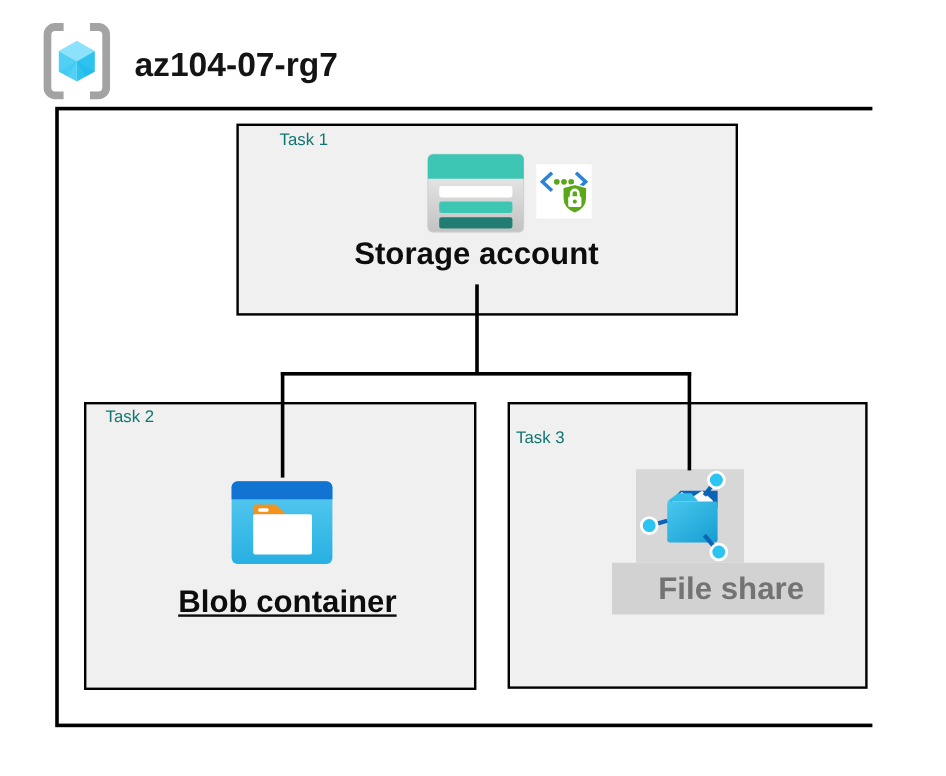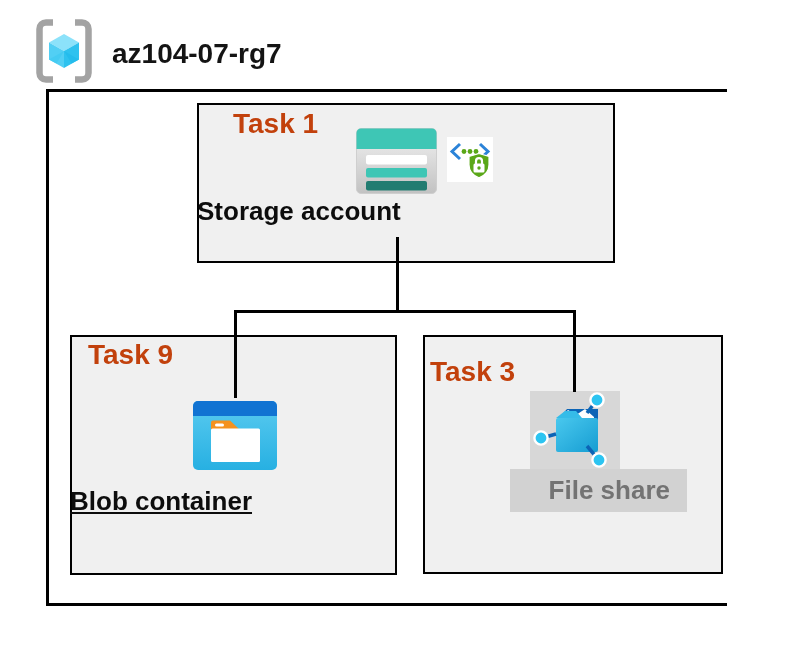--- a/index.html
+++ b/index.html
@@ -16,27 +16,27 @@
     position:absolute;left:46px;top:89px;width:701px;height:517px;
     border:3px solid #000;background:#ffffff;box-sizing:border-box;z-index:0;
   }
   .task-box{
     position:absolute;background:#f0f0f0;border:2.5px solid #000;box-sizing:border-box;z-index:1;
   }
   .task1{left:197px;top:103px;width:418px;height:160px;}
   .task2{left:70px;top:335px;width:327px;height:240px;}
   .task3{left:423px;top:335px;width:300px;height:239px;}
   .task-label{
-    position:absolute;font-size:28px;font-weight:700;color:#c2410c;z-index:4;
+    position:absolute;font-size:14px;font-weight:400;color:#0f766e;z-index:4;
   }
   .task1-label{left:233px;top:108px;}
   .task2-label{left:88px;top:339px;}
   .task3-label{left:430px;top:344px;margin-top:12px;}
   .resource-label{
-    position:absolute;font-size:26px;font-weight:700;color:#0d0d0d;text-align:left;z-index:4;
+    position:absolute;font-size:26px;font-weight:700;color:#0d0d0d;text-align:center;z-index:4;
   }
   .storage-label{left:197px;top:196px;width:400px;}
   .blob-label{left:70px;top:486px;width:339px;text-decoration:underline;}
   .line{position:absolute;background:#000;z-index:3;}
   .line.v1{left:396px;top:237px;width:3px;height:75px;}
   .line.h1{left:234px;top:310px;width:342px;height:3px;}
   .line.v2{left:234px;top:310px;width:3px;height:88px;}
   .line.v3{left:573px;top:310px;width:3px;height:82px;}
   .icon{position:absolute;z-index:4;}
   .storage-icon{left:356px;top:128px;width:81px;height:66px;}
@@ -75,21 +75,21 @@
   <div class="task-box task1"></div>
   <div class="task-box task2"></div>
   <div class="task-box task3"></div>
 
   <div class="line v1"></div>
   <div class="line h1"></div>
   <div class="line v2"></div>
   <div class="line v3"></div>
 
   <div class="task-label task1-label">Task 1</div>
-  <div class="task-label task2-label">Task 9</div>
+  <div class="task-label task2-label">Task 2</div>
   <div class="task-label task3-label">Task 3</div>
 
   <svg class="icon storage-icon" viewBox="0 0 81 66">
     <defs>
       <linearGradient id="saFrame" x1="0" y1="0" x2="0" y2="1">
         <stop offset="0" stop-color="#f2f2f2"></stop>
           <stop offset="1" stop-color="#c2c2c2"></stop>
       </linearGradient>
     </defs>
     <rect x="0.5" y="0.5" width="80" height="65" rx="4.5" fill="url(#saFrame)" stroke="#cfcfcf" stroke-width="1"></rect>

